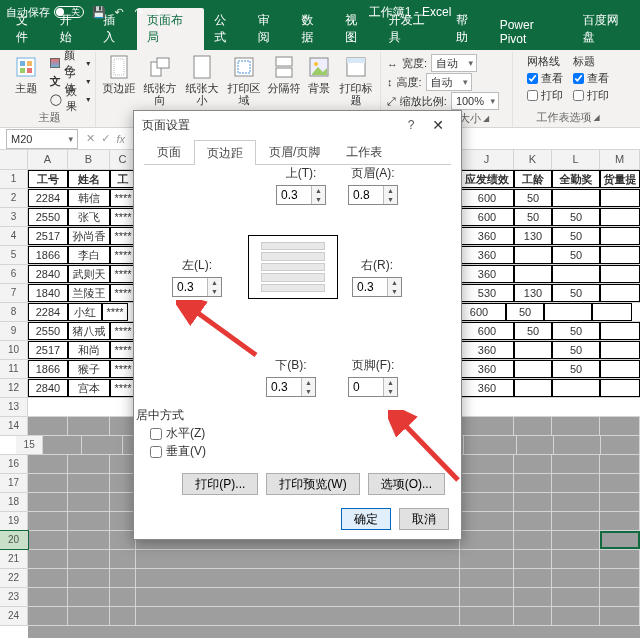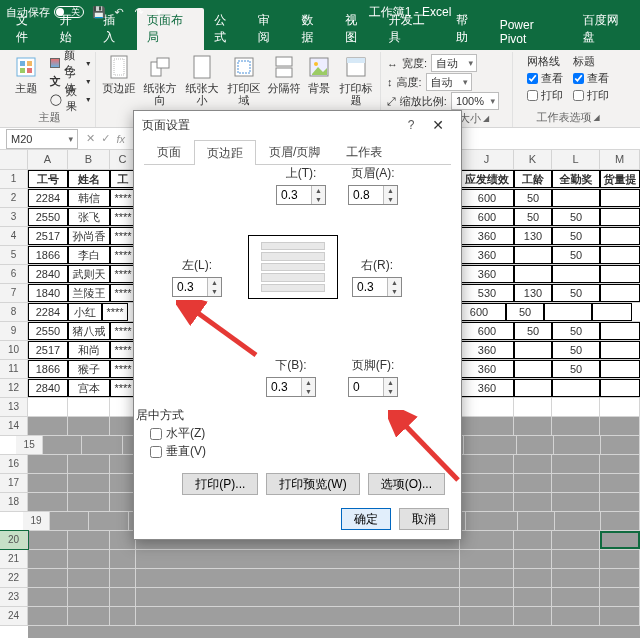--- a/index.html
+++ b/index.html
@@ -440,21 +440,21 @@
         <div class="rh">12</div>
         <div class="cell bord" style="width: 40px;">2840</div>
         <div class="cell bord" style="width: 42px;">宫本</div>
         <div class="cell bord" style="width: 26px;">****</div>
         <div class="cell" style="width: 324px;"></div>
         <div class="cell bord" style="width: 54px;">360</div>
         <div class="cell bord" style="width: 38px;"></div>
         <div class="cell bord" style="width: 48px;"></div>
         <div class="cell bord" style="width: 40px;"></div>
       </div>
-      <div class="row" style="position: relative; z-index: 2;">
+      <div class="row" style="position: relative; z-index: 2; flex-direction: column;">
         <div class="rh">13</div>
         <div class="cell" style="width: 40px; background: transparent;"></div>
         <div class="cell" style="width: 42px; background: transparent;"></div>
         <div class="cell" style="width: 26px; background: transparent;"></div>
         <div class="cell" style="width: 324px; background: transparent;"></div>
         <div class="cell" style="width: 54px; background: transparent;"></div>
         <div class="cell" style="width: 38px; background: transparent;"></div>
         <div class="cell" style="width: 48px; background: transparent;"></div>
         <div class="cell" style="width: 40px; background: transparent;"></div>
       </div>
@@ -506,21 +506,21 @@
         <div class="rh">18</div>
         <div class="cell" style="width: 40px; background: transparent;"></div>
         <div class="cell" style="width: 42px; background: transparent;"></div>
         <div class="cell" style="width: 26px; background: transparent;"></div>
         <div class="cell" style="width: 324px; background: transparent;"></div>
         <div class="cell" style="width: 54px; background: transparent;"></div>
         <div class="cell" style="width: 38px; background: transparent;"></div>
         <div class="cell" style="width: 48px; background: transparent;"></div>
         <div class="cell" style="width: 40px; background: transparent;"></div>
       </div>
-      <div class="row" style="position: relative; z-index: 2; padding-left: 23px;">
+      <div class="row" style="position: relative; z-index: 2;">
         <div class="rh">19</div>
         <div class="cell" style="width: 40px; background: transparent;"></div>
         <div class="cell" style="width: 42px; background: transparent;"></div>
         <div class="cell" style="width: 26px; background: transparent;"></div>
         <div class="cell" style="width: 324px; background: transparent;"></div>
         <div class="cell" style="width: 54px; background: transparent;"></div>
         <div class="cell" style="width: 38px; background: transparent;"></div>
         <div class="cell" style="width: 48px; background: transparent;"></div>
         <div class="cell" style="width: 40px; background: transparent;"></div>
       </div>

